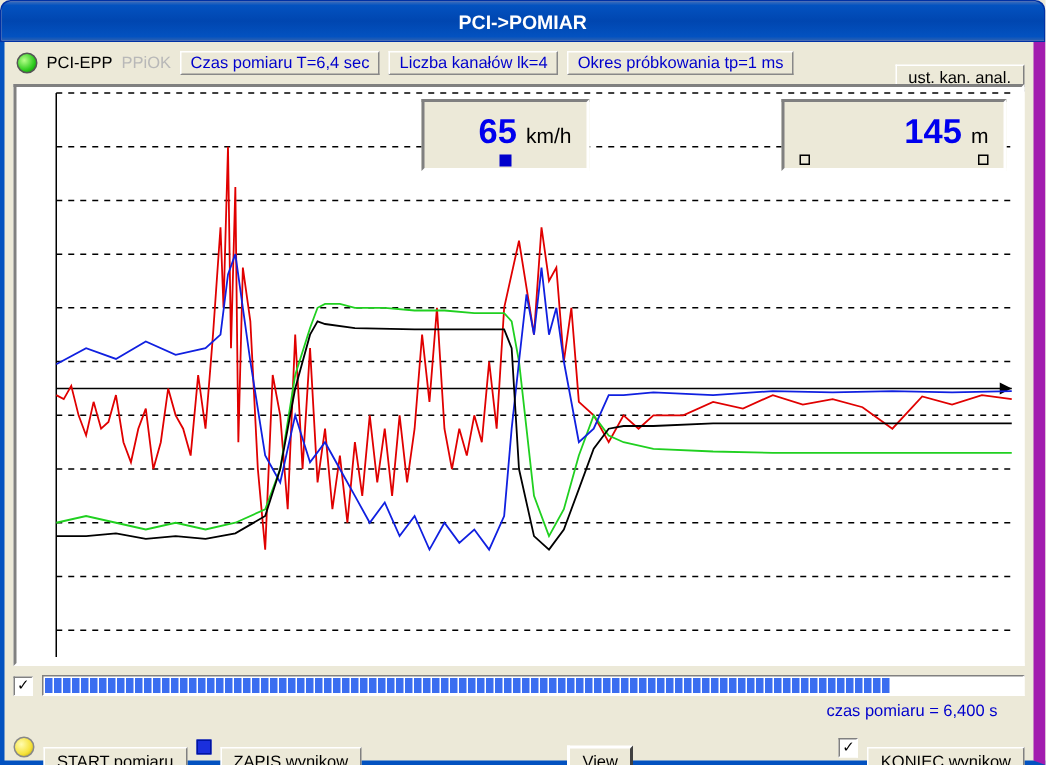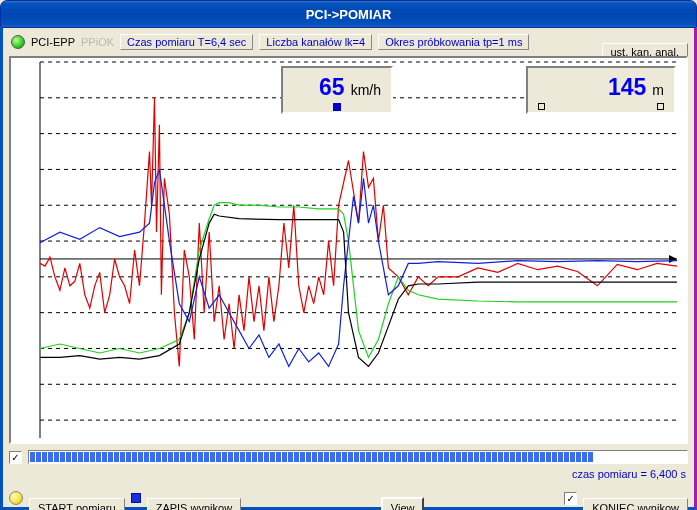--- a/index.html
+++ b/index.html
@@ -21,21 +21,21 @@
       font-weight: bold;
       font-size: 13px;
       border-top-left-radius: 7px;
       border-top-right-radius: 7px;
       border: 1px solid #0031a5;
     }
     .window-body {
       background: #ece9d8;
       height: 482px;
       border-left: 3px solid #0352c0;
-      border-right: 3px solid #a21caf;
+      border-right: 8px solid #a21caf;
       border-bottom: 3px solid #0352c0;
       padding: 4px 6px;
     }
     .status-row {
       display: flex;
       align-items: center;
       gap: 6px;
       height: 20px;
       margin-bottom: 4px;
     }
@@ -144,21 +144,21 @@
       display: flex;
       padding: 1px;
       gap: 1px;
     }
     .progress-seg {
       width: 5px;
       background: #3a6df0;
     }
     .time-label {
       position: absolute;
-      right: 2px;
+      right: 18px;
       bottom: -14px;
       color: #0000cc;
       font-size: 11px;
     }
     .bottom-row {
       display: flex;
       align-items: center;
       gap: 6px;
       height: 32px;
       margin-top: 16px;

